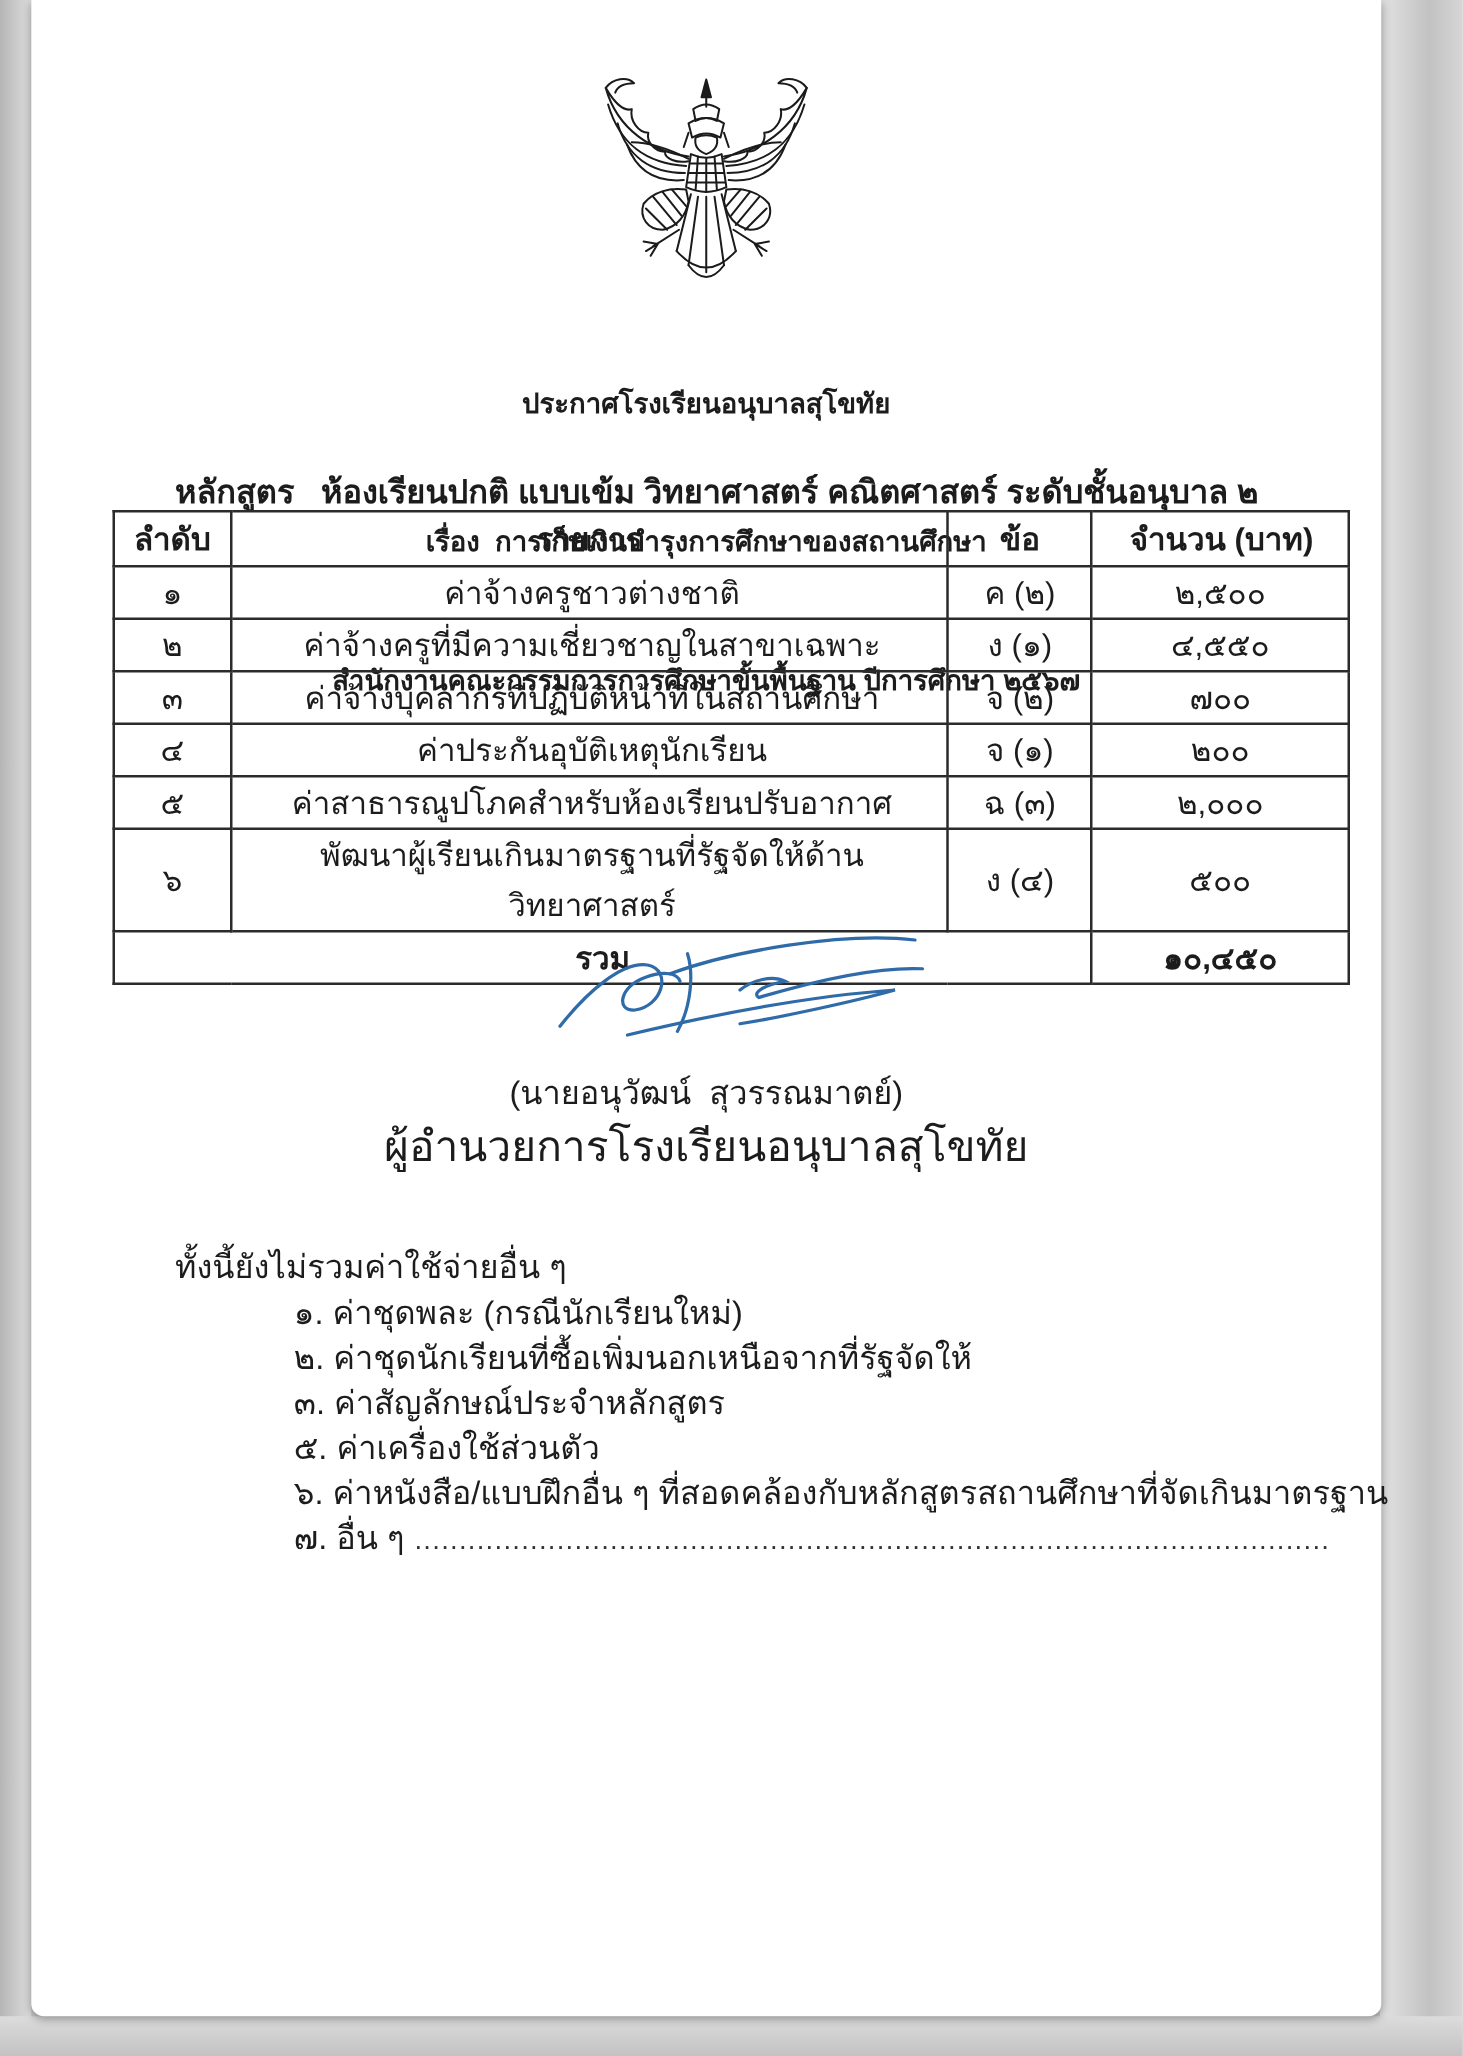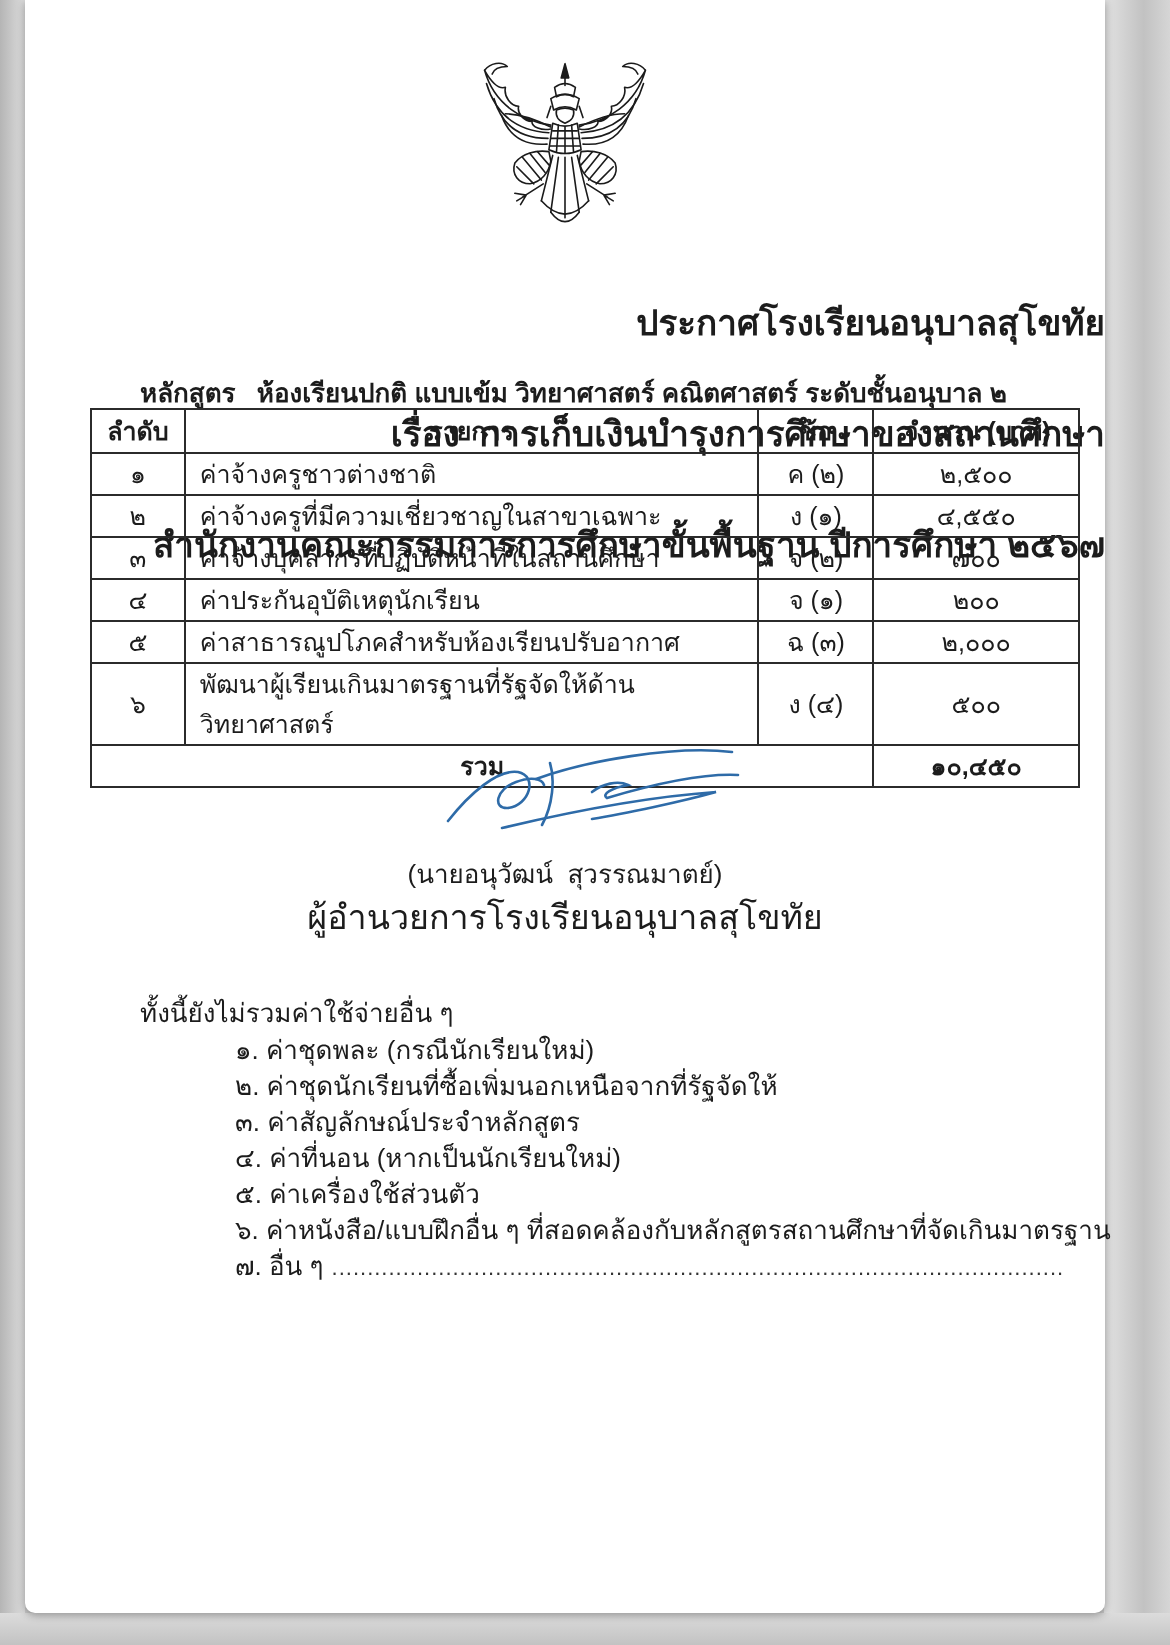--- a/index.html
+++ b/index.html
@@ -19,21 +19,21 @@
     background:linear-gradient(180deg,#dcdcdc,#c2c2c2);}
   .page{
     position:absolute;left:25px;top:0;width:1080px;height:1613px;
     background:#ffffff;
     border-radius:0 0 10px 10px;
     box-shadow:0 2px 8px rgba(0,0,0,.35);
   }
   .emblem{position:absolute;top:58px;left:0;width:100%;text-align:center;}
   .titles{
     position:absolute;top:230px;left:0;width:100%;
-    text-align:right;font-weight:bold;font-size:35px;line-height:37px;
+    text-align:center;font-weight:bold;font-size:22px;line-height:37px;
     white-space:pre-wrap;
   }
   .course-line{
     position:absolute;top:372px;left:115px;
     font-weight:bold;font-size:26px;
   }
   .course-line .label{text-underline-offset:5px;}
   .course-line .text{margin-left:14px;}
   table.fees{
     position:absolute;top:408px;left:65px;width:990px;
@@ -42,21 +42,21 @@
   table.fees th,table.fees td{
     border:2px solid #2b2b2b;
     padding:0 10px;text-align:center;vertical-align:middle;margin-top:16px;
   }
   table.fees th{height:42px;font-weight:bold;}
   table.fees td{height:35px;font-weight:normal;}
   table.fees .col-no{width:73px;}
   table.fees .col-item{width:600px;}
   table.fees .col-clause{width:100px;}
   table.fees .col-amt{width:193px;padding-left:12px;}
-  table.fees td.item{text-align:left;padding-left:14px;}
+  table.fees td.item{text-align:center;padding-left:14px;}
   table.fees tr.total td{font-weight:bold;height:36px;}
   .signature{position:absolute;top:735px;left:0;width:100%;text-align:center;}
   .signature svg{margin-left:60px;}
   .sig-name{
     position:absolute;top:853px;left:0;width:100%;
     text-align:center;font-size:26px;white-space:pre-wrap;
   }
   .sig-title{
     position:absolute;top:890px;left:0;width:100%;
     text-align:center;font-size:34px;
@@ -188,21 +188,20 @@
     </svg>
   </div>
   <div class="sig-name">(นายอนุวัฒน์  สุวรรณมาตย์)</div>
   <div class="sig-title">ผู้อำนวยการโรงเรียนอนุบาลสุโขทัย</div>
 
   <div class="extra-intro">ทั้งนี้ยังไม่รวมค่าใช้จ่ายอื่น ๆ</div>
   <div class="extra-list">
     <div class="item">๑. ค่าชุดพละ (กรณีนักเรียนใหม่)</div>
     <div class="item">๒. ค่าชุดนักเรียนที่ซื้อเพิ่มนอกเหนือจากที่รัฐจัดให้</div>
     <div class="item">๓. ค่าสัญลักษณ์ประจำหลักสูตร</div>
-    <div class="item">๔. ค่าที่นอน (หากเป็นนักเรียนใหม่)</div>
     <div class="item">๕. ค่าเครื่องใช้ส่วนตัว</div>
     <div class="item">๖. ค่าหนังสือ/แบบฝึกอื่น ๆ ที่สอดคล้องกับหลักสูตรสถานศึกษาที่จัดเกินมาตรฐาน</div>
     <div class="item item7">
       <span>๗. อื่น ๆ</span>
       <span class="dots">............................................................................................................................................................................ .</span>
     </div>
   </div>
 
 </div>
 

